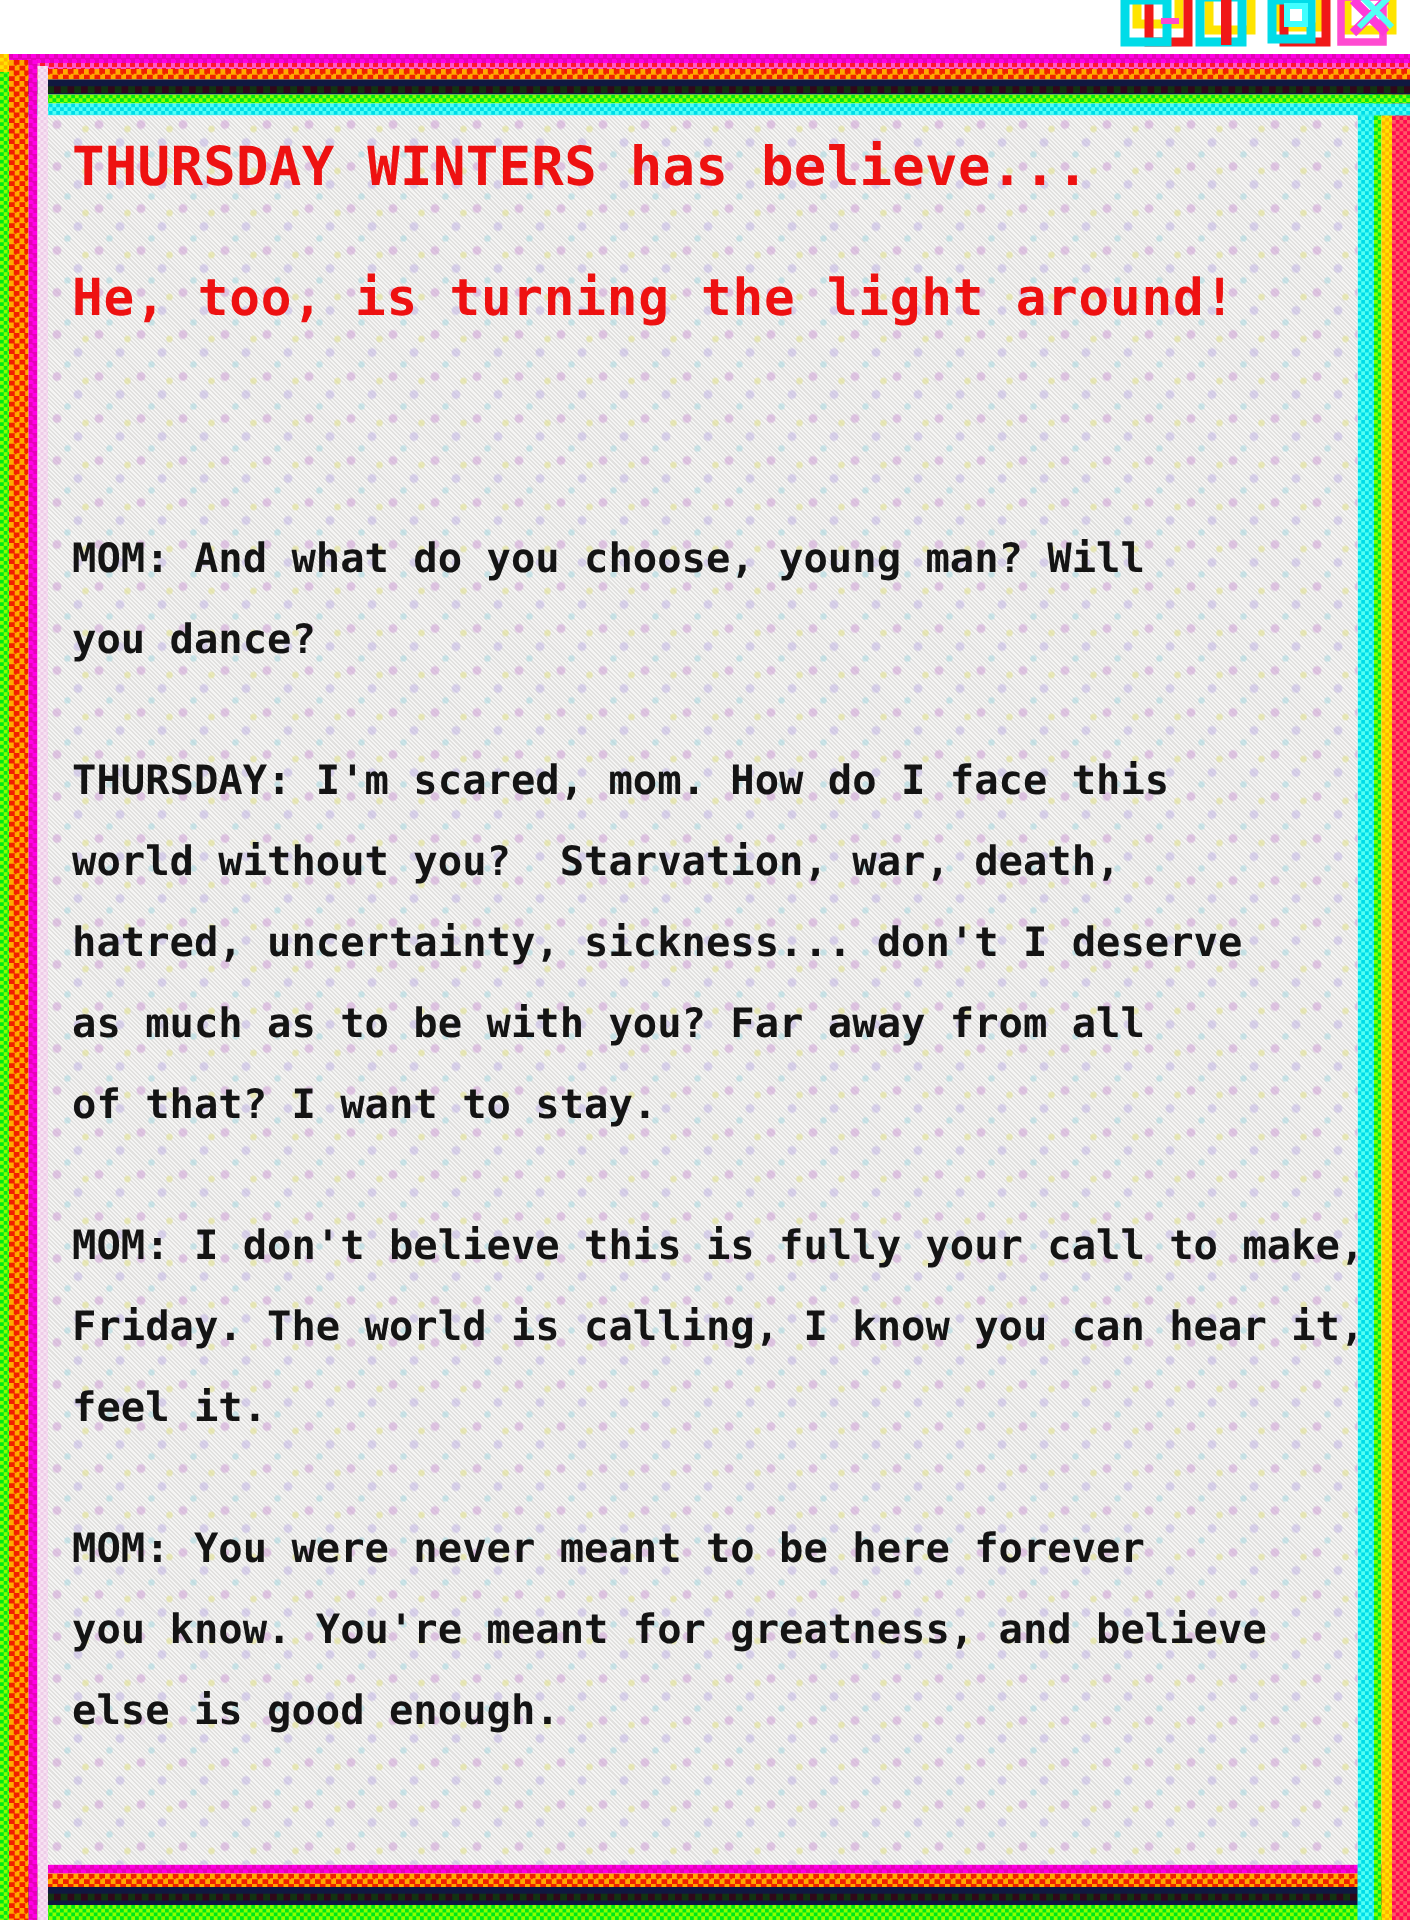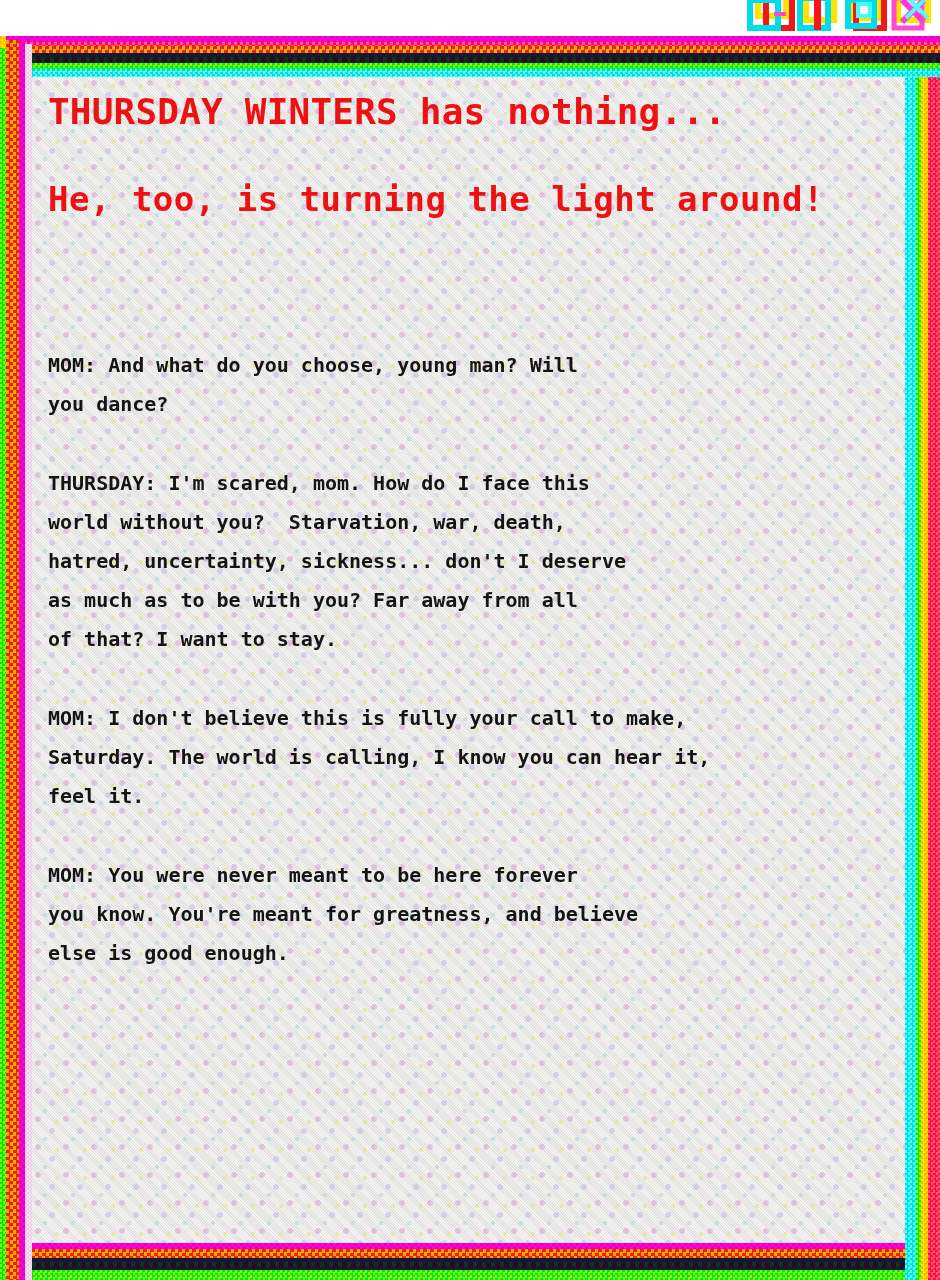--- a/index.html
+++ b/index.html
@@ -54,21 +54,21 @@
     background-image:
       radial-gradient(circle at 6px 6px,   rgba(209,166,216,.60) 0 2.4px, transparent 3.4px),
       radial-gradient(circle at 20px 18px, rgba(190,176,228,.50) 0 2.4px, transparent 3.4px),
       radial-gradient(circle at 13px 26px, rgba(168,216,224,.55) 0 1.8px, transparent 2.6px),
       radial-gradient(circle at 25px 9px,  rgba(226,226,150,.65) 0 1.8px, transparent 2.6px),
       repeating-linear-gradient(45deg, rgba(255,255,255,.55) 0 1px, rgba(204,204,204,.28) 1px 2px);
     background-size:28px 28px,28px 28px,28px 28px,28px 28px,auto;
     overflow:visible;
   }
   .msg{margin:0 0 40px 0;white-space:pre;font-weight:bold;
-       font-size:20px;line-height:39px;color:#141414;position:relative;z-index:8;}
+       font-size:27px;line-height:54px;color:#141414;position:relative;z-index:8;}
   .msg.announcement{color:#ee1111;font-size:36px;line-height:46px;margin-bottom:44px;letter-spacing:.2px;}
   .msg.announcement-sub{color:#ee1111;font-size:34px;line-height:41px;margin-bottom:126px;letter-spacing:.5px;}
   svg .ln{fill:none;}
 </style>
 </head>
 <body>
 
 <div class="titlebar">
   <svg class="titlebar-icons" width="196" height="44" viewBox="0 0 196 44">
 
@@ -118,28 +118,28 @@
 <div class="strip l2 chk-redyel"></div>
 <div class="strip l3 chk-magenta"></div>
 <div class="strip l4 chk-palepink"></div>
 
 <div class="strip r1 chk-cyan"></div>
 <div class="strip r2 chk-green"></div>
 <div class="strip r3 chk-yellow"></div>
 <div class="strip r4 chk-hotpink"></div>
 
 <div class="content">
-  <p class="msg announcement">THURSDAY WINTERS has nothing...</p>
+  <p class="msg announcement">THURSDAY WINTERS has believe...</p>
   <p class="msg announcement-sub">He, too, is turning the light around!</p>
   <p class="msg">MOM: And what do you choose, young man? Will
 you dance?</p>
   <p class="msg">THURSDAY: I'm scared, mom. How do I face this
 world without you?  Starvation, war, death,
 hatred, uncertainty, sickness... don't I deserve
 as much as to be with you? Far away from all
 of that? I want to stay.</p>
   <p class="msg">MOM: I don't believe this is fully your call to make,
-Saturday. The world is calling, I know you can hear it,
+Friday. The world is calling, I know you can hear it,
 feel it.</p>
   <p class="msg">MOM: You were never meant to be here forever
 you know. You're meant for greatness, and believe
 else is good enough.</p>
 </div>
 
 </body></html>

